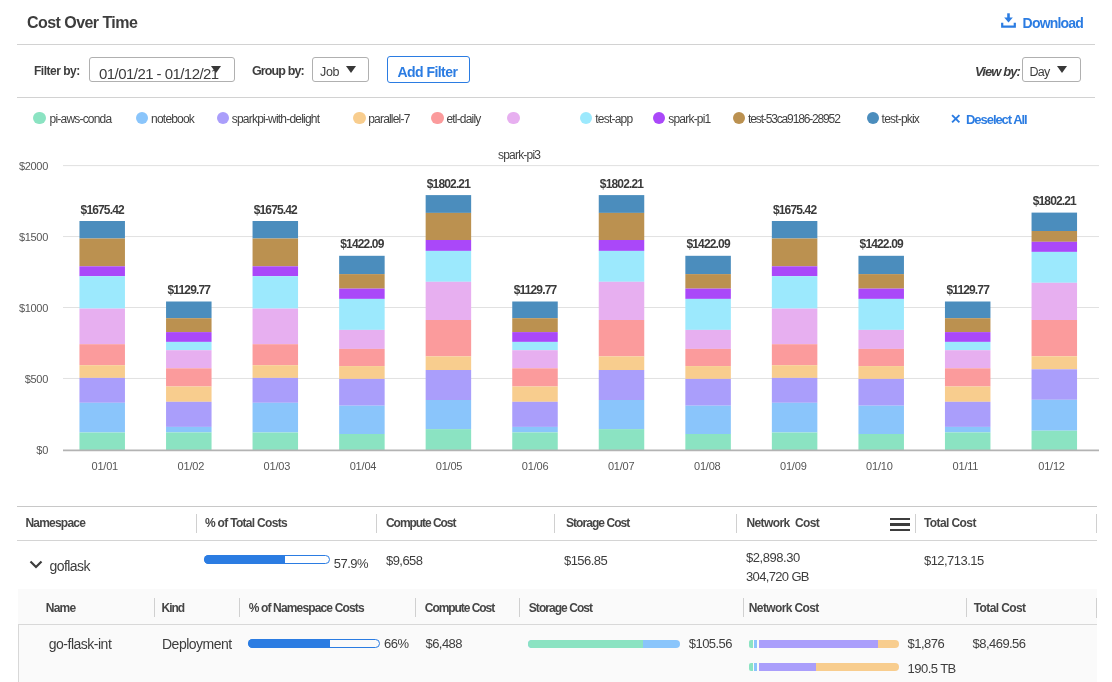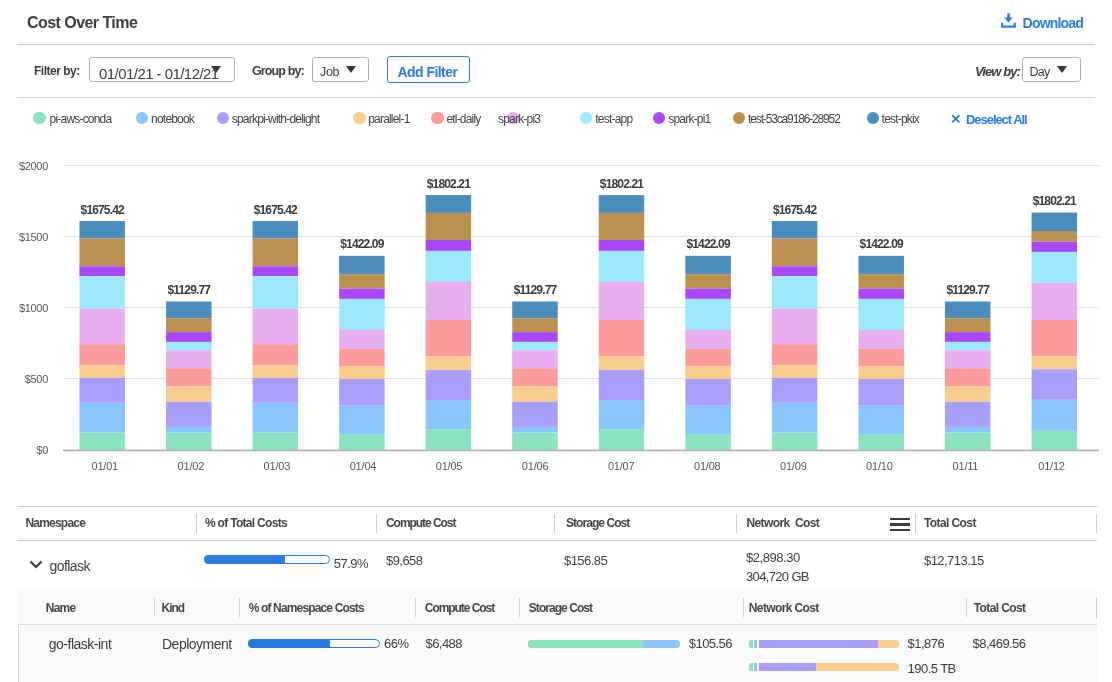--- a/index.html
+++ b/index.html
@@ -48,25 +48,25 @@
   <div class="caret" style="left:1057px; top:66px;"></div>
   <div class="hline" style="left:17px; top:97px; width:1078px;"></div>
 
   <div class="dot" style="left:33.3px; background:#8be3c2;"></div>
     <div class="ltxt" style="left:49.6px;">pi-aws-conda</div>
   <div class="dot" style="left:135.6px; background:#8ac5fb;"></div>
     <div class="ltxt" style="left:151.1px;">notebook</div>
   <div class="dot" style="left:216.5px; background:#aa9efb;"></div>
     <div class="ltxt" style="left:231.8px;">sparkpi-with-delight</div>
   <div class="dot" style="left:353px; background:#f8cd8e;"></div>
-    <div class="ltxt" style="left:368.2px;">parallel-1</div>
+    <div class="ltxt" style="left:368.2px;">parallel-7</div>
   <div class="dot" style="left:431px; background:#fb9b9c;"></div>
     <div class="ltxt" style="left:446.4px;">etl-daily</div>
   <div class="dot" style="left:507px; background:#e7aff0;"></div>
-    <div class="ltxt" style="left:498px;">spark-pi3</div>
+    <div class="ltxt" style="left:498px;margin-top:36px;">spark-pi3</div>
   <div class="dot" style="left:579.8px; background:#9ce9fd;"></div>
     <div class="ltxt" style="left:595.3px;">test-app</div>
   <div class="dot" style="left:652.8px; background:#aa48f9;"></div>
     <div class="ltxt" style="left:668.3px;">spark-pi1</div>
   <div class="dot" style="left:732.6px; background:#bb9150;"></div>
     <div class="ltxt" style="left:748.1px; letter-spacing:-1.15px;">test-53ca9186-28952</div>
   <div class="dot" style="left:866.5px; background:#4b8dbd;"></div>
     <div class="ltxt" style="left:881.6px;">test-pkix</div>
   <svg class="abs" style="left:951px; top:114px;" width="9.5" height="9.5" viewBox="0 0 9.5 9.5">
     <path d="M1.1 1.1 L8.4 8.4 M8.4 1.1 L1.1 8.4" stroke="#2b7ce2" stroke-width="1.9" fill="none"></path>

